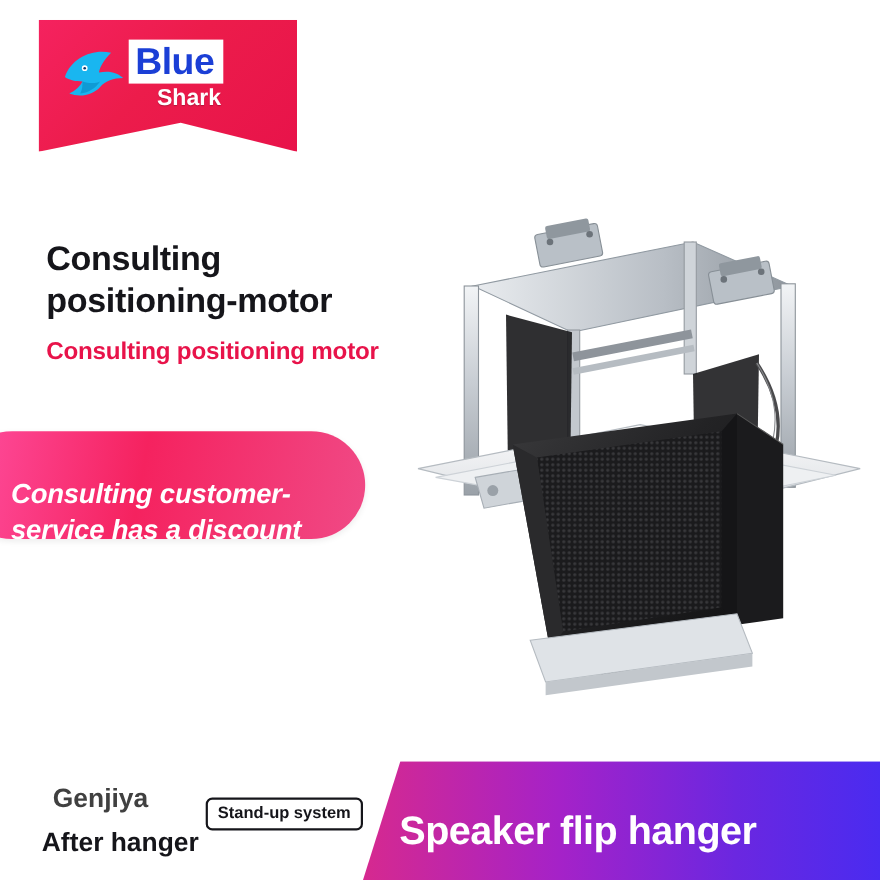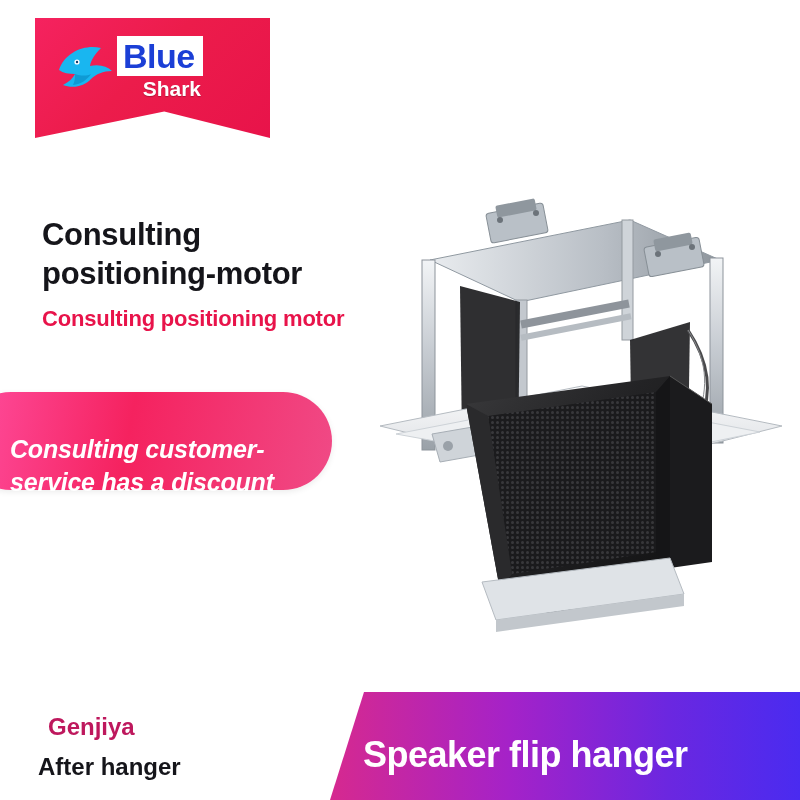--- a/index.html
+++ b/index.html
@@ -103,21 +103,21 @@
     background:linear-gradient(90deg,#d6298f 0%,#a522c8 38%,#6b27e0 72%,#4a2bf0 100%);
     clip-path:polygon(34px 0,100% 0,100% 100%,0 100%);
   }
   .bar-title{
     position:absolute;left:363px;bottom:24px;width:430px;
     color:#ffffff;font-size:36px;font-weight:bold;line-height:42px;
     letter-spacing:-0.5px;
   }
   .bar-line1{
     position:absolute;left:48px;bottom:58px;
-    color:#be185d;font-size:24px;font-weight:bold;line-height:30px;
+    color:#404040;font-size:24px;font-weight:bold;line-height:30px;
   }
   .bar-line2{
     position:absolute;left:38px;bottom:18px;
     color:#15151a;font-size:24px;font-weight:bold;line-height:30px;
   }
   .bar-chip{
     position:absolute;left:187px;bottom:45px;
     border:2px solid #15151a;border-radius:6px;
     background:#ffffff;
     padding:4px 9px 5px 9px;
@@ -227,16 +227,17 @@
       <polygon points="112,392 300,368 314,404 126,430" fill="#dfe3e7" stroke="#b5bbc1" stroke-width="1"></polygon>
       <polygon points="126,430 314,404 314,416 126,442" fill="#c2c7cc"></polygon>
     </svg>
   </div>
 
   <div class="bottom-bar">
     <div class="bar-left"></div>
     <div class="bar-right"></div>
     <div class="bar-line1">Genjiya</div>
     <div class="bar-line2">After hanger</div>
+    <div class="bar-chip">Stand-up system</div>
     <div class="bar-title">Speaker flip hanger</div>
   </div>
 
 </div>
 
 </body></html>

